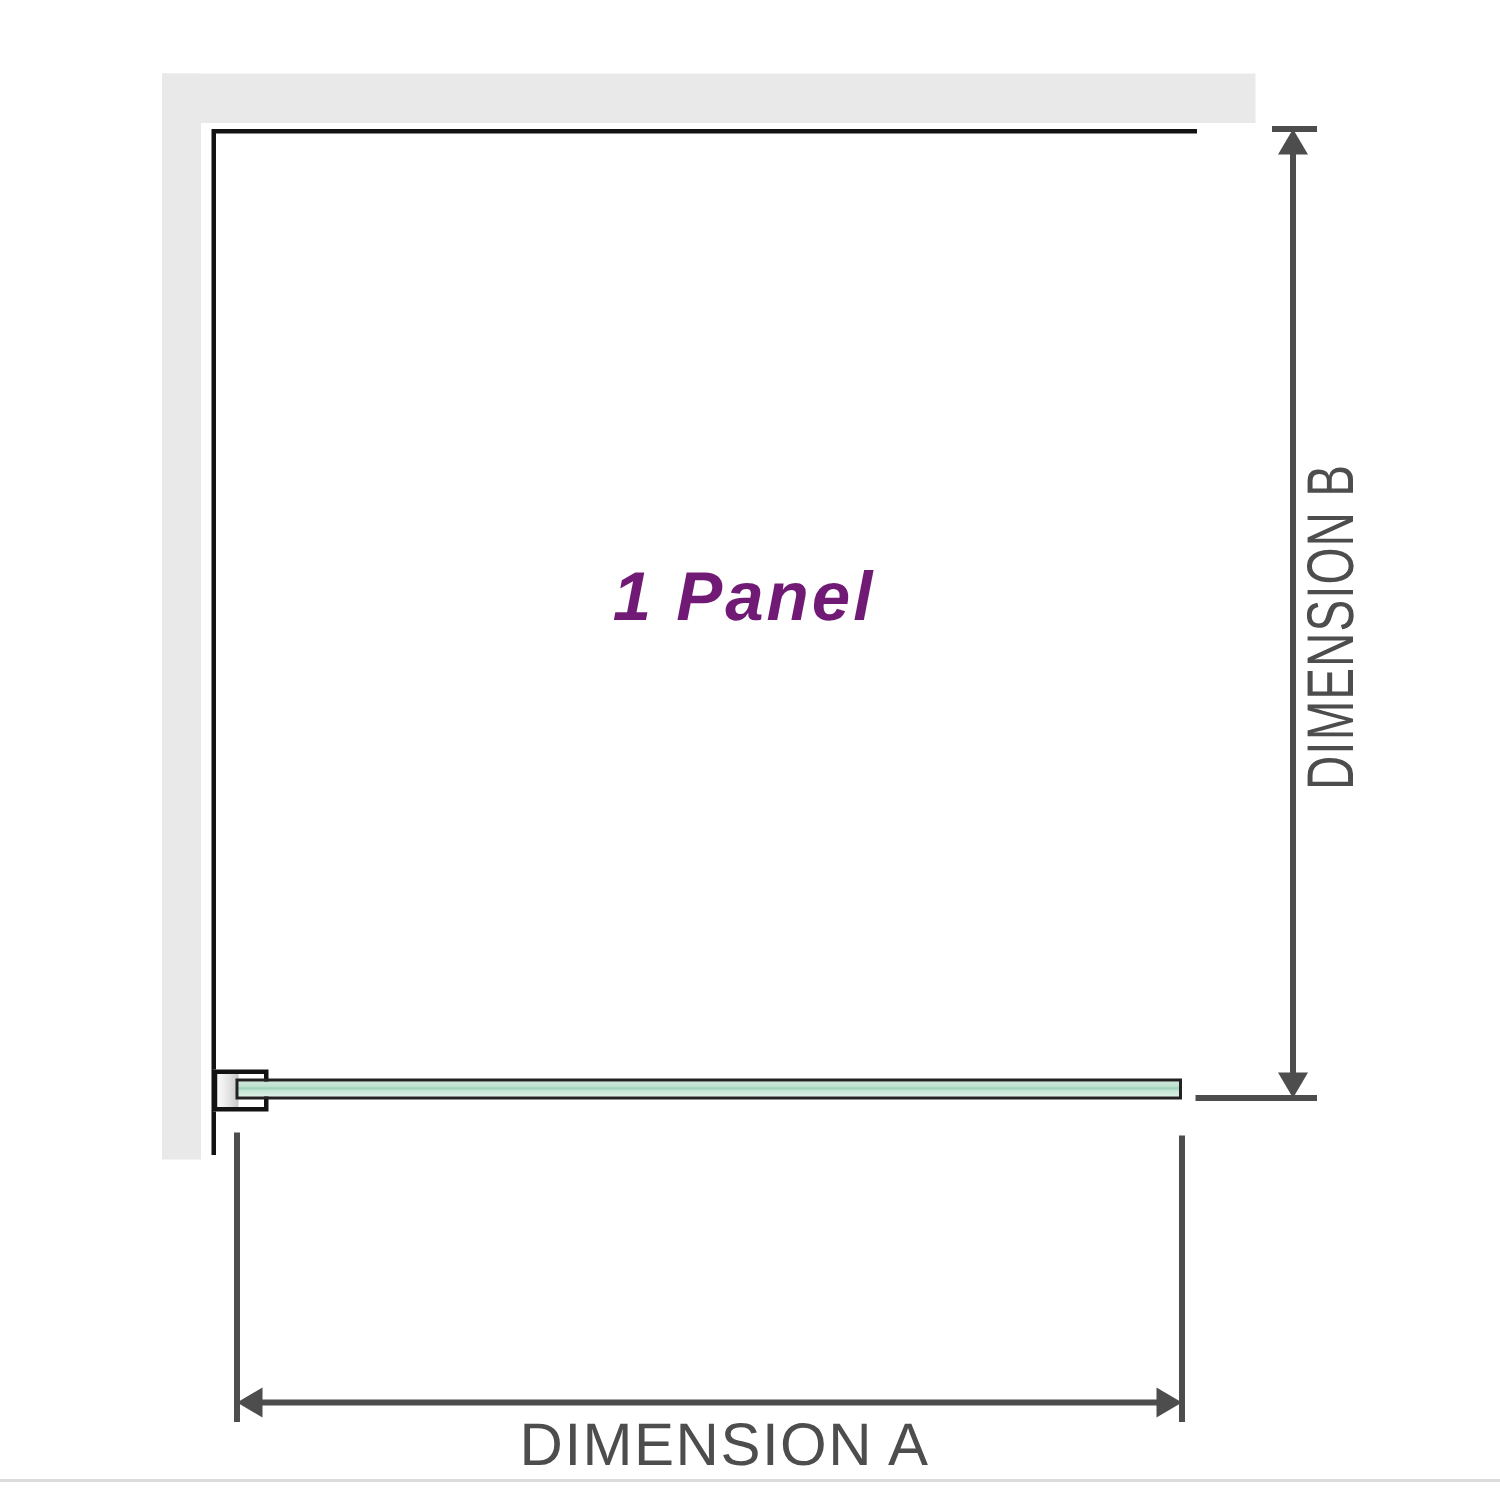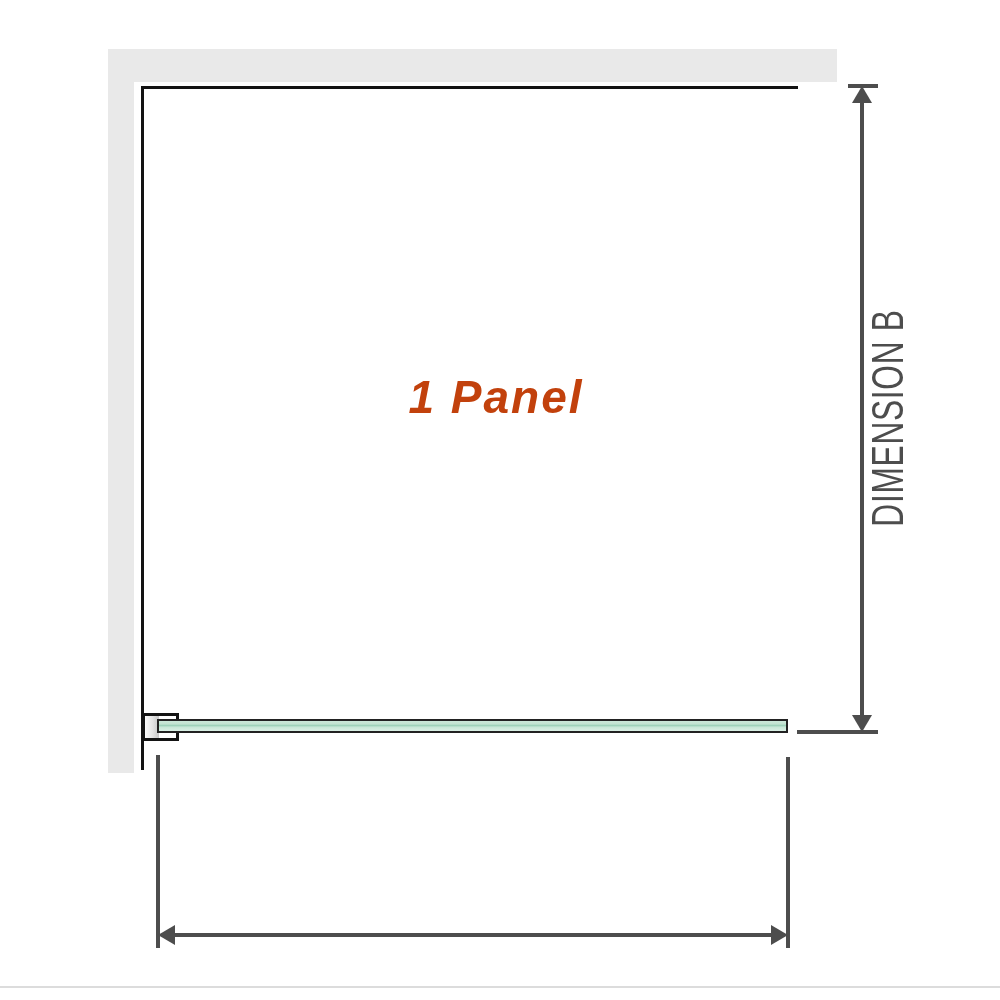--- a/index.html
+++ b/index.html
@@ -123,21 +123,21 @@
 
   
   .panel-count-label {
     left: 496px; top: 397px;
     transform: translate(-50%, -50%);
     white-space: nowrap;
     font-size: 46px;
     font-style: italic;
     font-weight: bold;
     letter-spacing: 2px;
-    color: #c2410c;
+    color: #701a75;
   }
 
   
   .separator-line {
     left: 0; top: 986px;
     width: 1000px; height: 2px;
     background: #dcdcdc;
   }
 </style>
 </head>
@@ -163,16 +163,17 @@
   <div class="abs dim dimb-line"></div>
   <div class="abs dimb-arrow-top"></div>
   <div class="abs dimb-arrow-bottom"></div>
   <div class="abs dimb-label">DIMENSION B</div>
 
   <div class="abs dim dima-ext-left"></div>
   <div class="abs dim dima-ext-right"></div>
   <div class="abs dim dima-line"></div>
   <div class="abs dima-arrow-left"></div>
   <div class="abs dima-arrow-right"></div>
+  <div class="abs dima-label">DIMENSION A</div>
 
   <div class="abs separator-line"></div>
 
 </div>
 
 </body></html>

